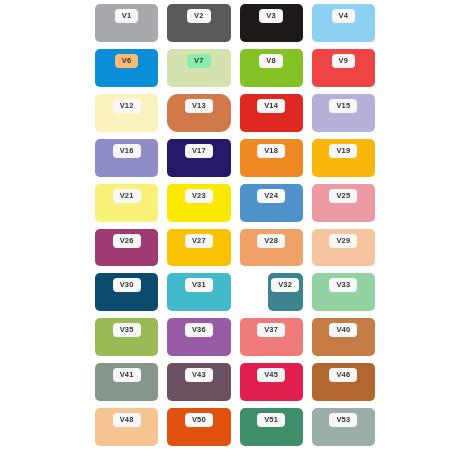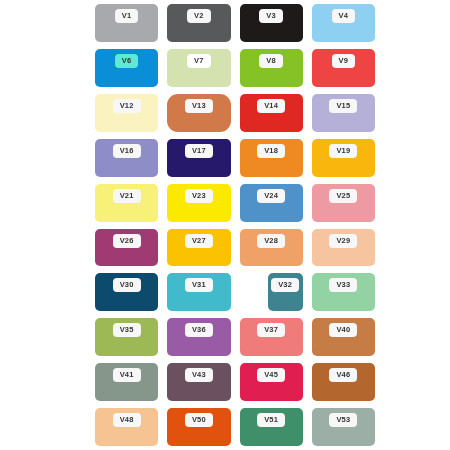--- a/index.html
+++ b/index.html
@@ -60,24 +60,24 @@
     <div class="swatch" style="background: rgb(88, 89, 91);">
       <span class="swatch-label" style="background: rgb(247, 247, 247); color: rgb(51, 51, 51);">V2</span>
     </div>
     <div class="swatch" style="background: rgb(30, 26, 26);">
       <span class="swatch-label" style="background: rgb(247, 247, 247); color: rgb(51, 51, 51);">V3</span>
     </div>
     <div class="swatch" style="background: rgb(142, 208, 242);">
       <span class="swatch-label" style="background: rgb(247, 247, 247); color: rgb(51, 51, 51);">V4</span>
     </div>
     <div class="swatch" style="background: rgb(11, 142, 216);">
-      <span class="swatch-label" style="background: #5eead4; color: rgb(51, 51, 51);">V6</span>
+      <span class="swatch-label" style="background: #fdba74; color: rgb(51, 51, 51);">V6</span>
     </div>
     <div class="swatch" style="background: rgb(211, 226, 174);">
-      <span class="swatch-label" style="background: #ffffff; color: rgb(51, 51, 51);">V7</span>
+      <span class="swatch-label" style="background: #86efac; color: rgb(51, 51, 51);">V7</span>
     </div>
     <div class="swatch" style="background: rgb(132, 194, 38);">
       <span class="swatch-label" style="background: rgb(247, 247, 247); color: rgb(51, 51, 51);">V8</span>
     </div>
     <div class="swatch" style="background: #ef4444;">
       <span class="swatch-label" style="background: rgb(247, 247, 247); color: rgb(51, 51, 51);">V9</span>
     </div>
     <div class="swatch" style="background: rgb(250, 243, 192);">
       <span class="swatch-label" style="background: rgb(247, 247, 247); color: rgb(51, 51, 51);">V12</span>
     </div>

